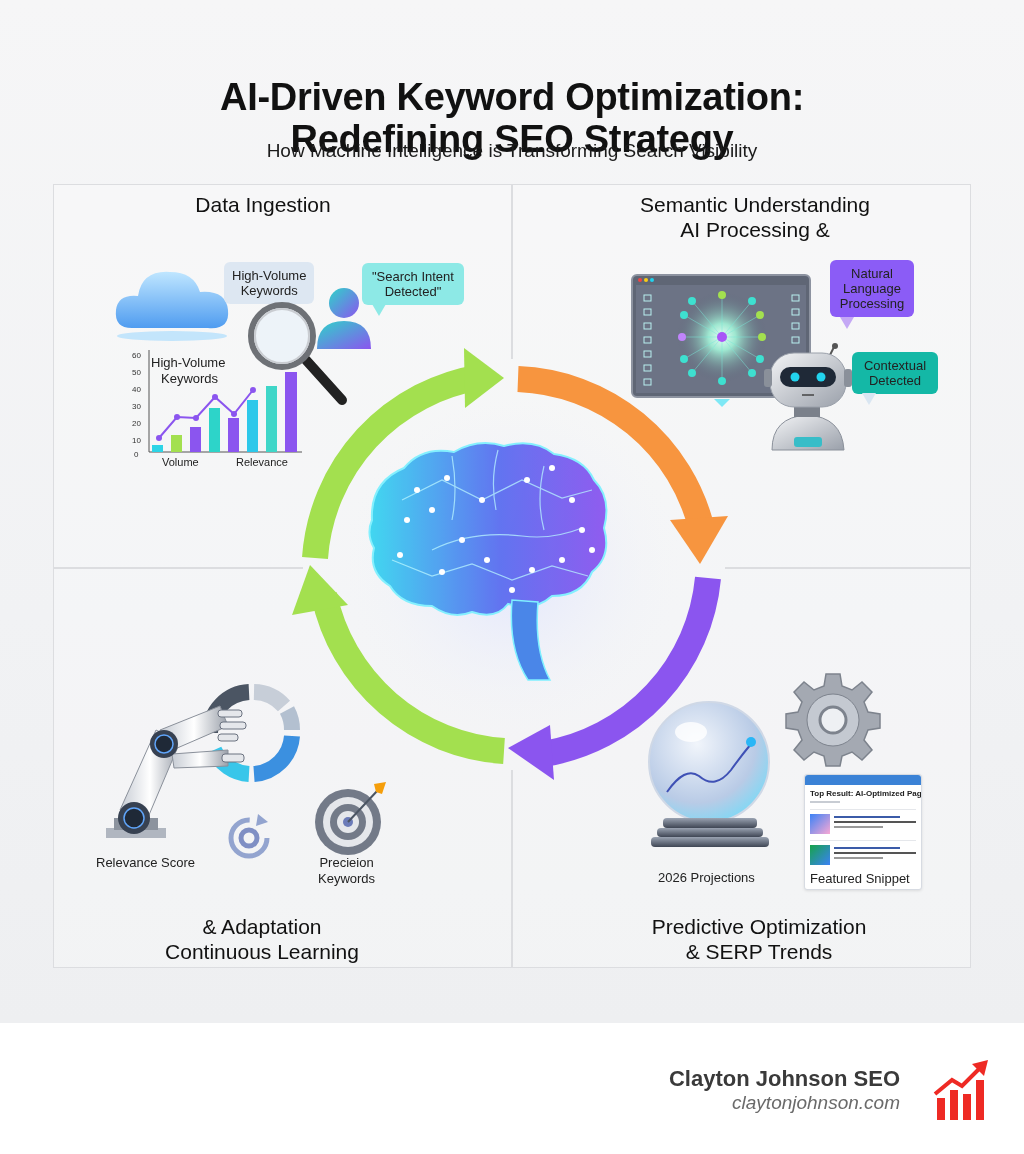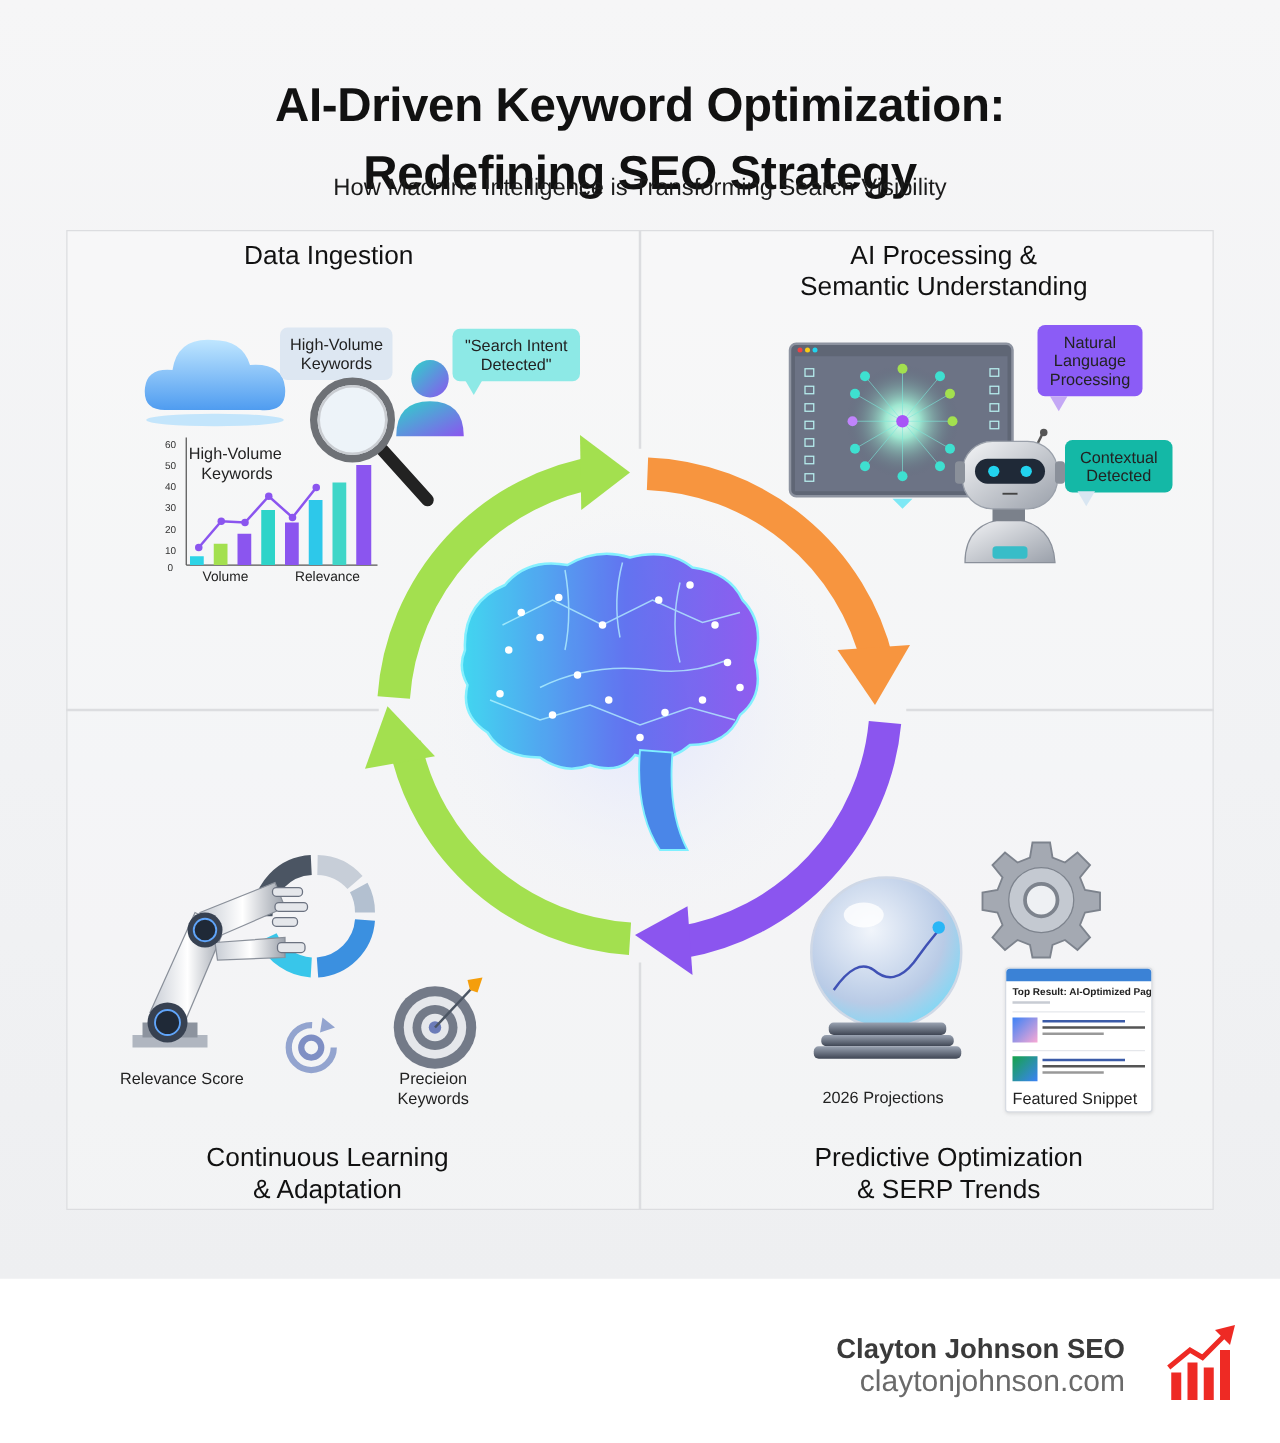--- a/index.html
+++ b/index.html
@@ -12,21 +12,21 @@
   }
   .canvas {
     position: absolute; left: 0; top: 0; width: 1024px; height: 1023px;
     background: linear-gradient(180deg, #f6f6f7 0%, #f1f2f4 60%, #eeeff1 100%);
   }
   .title {
     position: absolute; left: 0; width: 1024px; text-align: center;
     font-weight: 700; font-size: 38px; line-height: 42px; color: #111;
     letter-spacing: -0.3px;
   }
-  .title.l1 { top: 64px; }
+  .title.l1 { top: 76px; }
   .title.l2 { top: 118px; }
   .subtitle {
     position: absolute; top: 139px; left: 0; width: 1024px; text-align: center;
     font-size: 19px; color: #1b1b1b; top: 140px;
   }
   .frame {
     position: absolute; left: 53px; top: 184px; width: 918px; height: 784px;
     border: 1.5px solid #dcdde0; background: rgba(255,255,255,0.25);
   }
   .vline { position: absolute; left: 511px; width: 1.5px; background: #dcdde0; }
@@ -42,21 +42,21 @@
   .bubble .tail {
     position: absolute; width: 0; height: 0;
     border-left: 7px solid transparent; border-right: 7px solid transparent;
     border-top: 12px solid currentColor;
   }
   .label-sm { position: absolute; font-size: 13px; color: #222; text-align: center; line-height: 16px; }
   .footer-name {
     position: absolute; right: 124px; top: 1066px; font-size: 22px; font-weight: 700; color: #3a3a3a;
   }
   .footer-url {
-    position: absolute; right: 124px; top: 1092px; font-size: 24px; color: #6a6a6a;
+    position: absolute; right: 124px; top: 1092px; font-size: 19px; color: #6a6a6a; font-style: italic;
   }
   svg { position: absolute; overflow: visible; }
 </style>
 </head>
 <body>
 
 <div class="canvas"></div>
 
 <div class="title l1">AI-Driven Keyword Optimization:</div>
 <div class="title l2">Redefining SEO Strategy</div>
@@ -66,26 +66,26 @@
 <div class="vline" style="top:184px;height:175px"></div>
 <div class="vline" style="top:770px;height:198px"></div>
 <div class="hline" style="left:53px;width:250px"></div>
 <div class="hline" style="left:725px;width:246px"></div>
 
 <div class="qtitle" style="left:113px;top:192px;width:300px">
   <div>Data Ingestion</div>
 
 </div>
 <div class="qtitle" style="left:605px;top:192px;width:300px">
+  <div>Semantic Understanding</div>
   <div>AI Processing &amp;</div>
-  <div>Semantic Understanding</div>
 </div>
 <div class="qtitle" style="left:112px;top:914px;width:300px">
+  <div>&amp; Adaptation</div>
   <div>Continuous Learning</div>
-  <div>&amp; Adaptation</div>
 </div>
 <div class="qtitle" style="left:609px;top:914px;width:300px">
   <div>Predictive Optimization</div>
   <div>&amp; SERP Trends</div>
 </div>
 
 <svg width="120" height="80" style="left:112px;top:258px">
   <defs>
     <linearGradient id="cloudG" x1="0" y1="0" x2="0" y2="1">
       <stop offset="0" stop-color="#bfe6ff"></stop>

